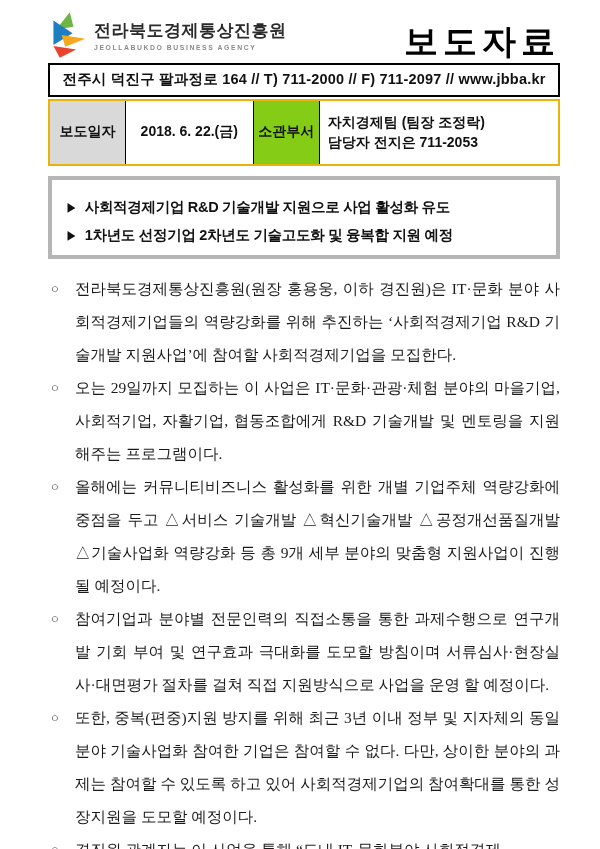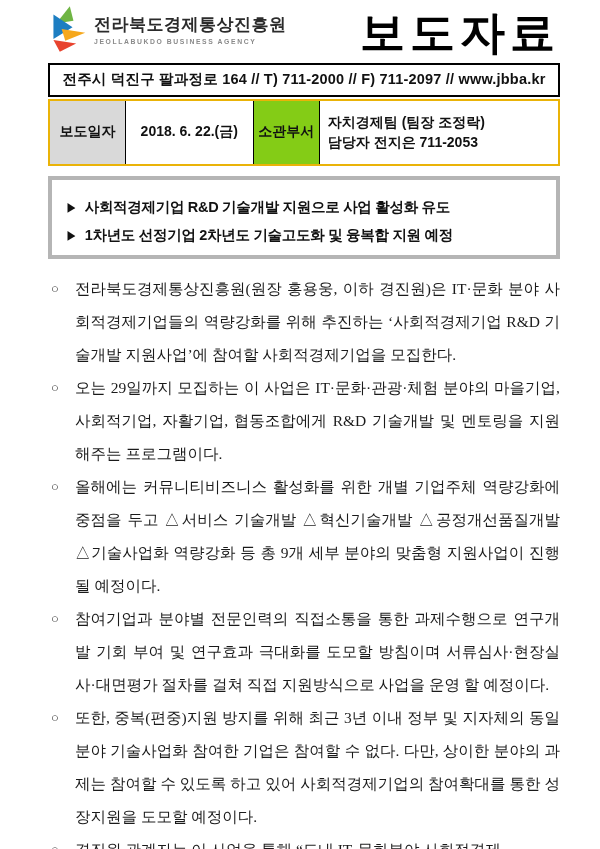--- a/index.html
+++ b/index.html
@@ -1,26 +1,26 @@
 <!DOCTYPE html>
 <html lang="ko"><head>
 <meta charset="utf-8">
 <style>
   * { margin:0; padding:0; box-sizing:border-box; }
   html,body { width:600px; height:849px; background:#ffffff; overflow:hidden; }
   body { font-family:"Liberation Sans", sans-serif; color:#111; }
   .page { width:600px; height:849px; padding:6px 40px 0 48px; overflow:hidden; }
 
   
-  .header { display:flex; justify-content:space-between; align-items:flex-start; height:52px; }
+  .header { display:flex; justify-content:space-between; align-items:flex-end; height:52px; }
   .logo { display:flex; align-items:center; gap:6px; }
   .logo svg { display:block; }
   .logo-name { font-size:17px; font-weight:bold; color:#2b2b2b; letter-spacing:0.5px; }
   .logo-sub { font-size:6.8px; font-weight:bold; color:#8a8a8a; letter-spacing:1.6px; margin-top:2px; }
-  .doc-type { font-size:45px; font-weight:900; letter-spacing:5px; color:#000; line-height:1; padding-top:4px; }
+  .doc-type { font-size:34px; font-weight:900; letter-spacing:5px; color:#000; line-height:1; padding-top:4px; }
 
   
   .address-bar { margin-top:5px; border:2px solid #000; text-align:center;
                  font-size:14.5px; font-weight:bold; padding:5px 0 6px; letter-spacing:0.2px; }
 
   
   .info-table { width:100%; border-collapse:collapse; margin-top:2px; border:2px solid #eab308;
                 font-size:14px; font-weight:bold; }
   .info-table td { border:1px solid #000; vertical-align:middle; }
   .info-table .th { background:#d9d9d9; text-align:center; width:15%; }

